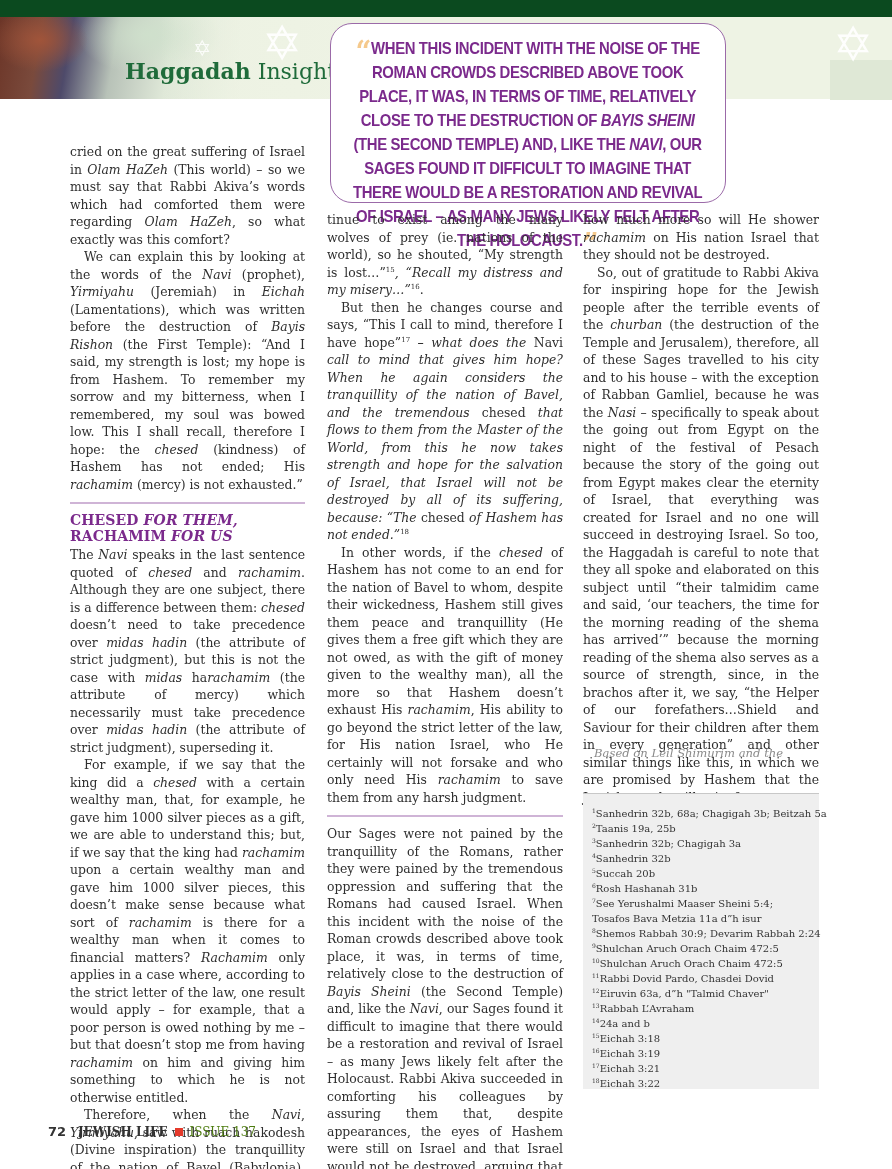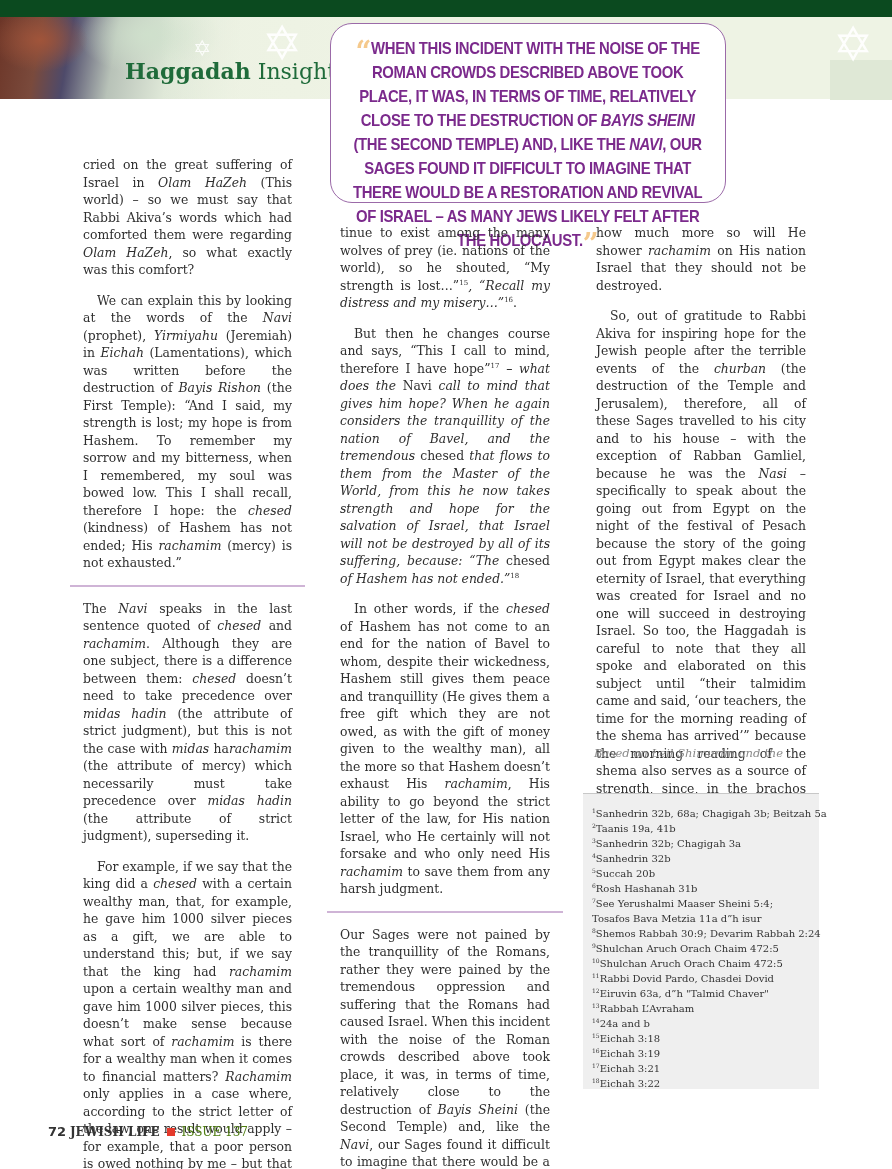--- a/index.html
+++ b/index.html
@@ -28,21 +28,21 @@
 
   .pullquote { position:absolute; left:330px; top:23px; width:396px; height:180px;
                background:#ffffff; border:1.5px solid #9b6aa8; border-radius:22px;
                padding:12px 14px 10px 14px; text-align:center; }
   .pq-text { font-family:"Liberation Sans", sans-serif; font-weight:bold; font-size:16.2px;
              line-height:24px; color:#7b2a8c; letter-spacing:-0.4px; transform:scaleX(0.92); transform-origin:center top; width:108%; margin-left:-4%; }
   .pq-text i { font-style:italic; }
   .qmark { font-family:"DejaVu Serif", serif; font-weight:bold; color:#f5c98c; font-size:30px; line-height:10px; vertical-align:-8px; }
 
   .col { position:absolute; font-size:12.4px; line-height:17.5px; text-align:justify; color:#2f2f2f; }
-  .col p { margin:13px; hyphens:auto; }
+  .col p { margin:0; hyphens:auto; }
   .col p.ind { text-indent:14px; }
   .col i { font-style:italic; }
   .col sup { font-size:7px; vertical-align:super; line-height:0; }
   .c1 { left:70px; top:143px; width:235px; }
   .c2 { left:327px; top:211px; width:236px; }
   .c3 { left:583px; top:211px; width:236px; }
 
   .rule { height:0; border-top:2px solid #cfb4d6; margin:9px 0 8px 0; }
   .grey-rule { height:0; border-top:1.5px solid #c8c8c8; }
   .heading { font-family:"DejaVu Serif", serif; font-weight:bold; color:#7b2a8c; font-size:14px; line-height:16px; margin-bottom:2px; letter-spacing:0.1px; text-align:left; }
@@ -52,21 +52,21 @@
 
   .credit { position:absolute; left:594px; top:744px; width:236px; font-style:italic; font-size:11.6px; line-height:18px; color:#8a8a8a; }
 
   .footnotes { position:absolute; left:583px; top:793px; width:236px; height:296px; background:#efefef;
                border-top:1.5px solid #c8c8c8; padding:12px 0 0 9px; font-size:10px; line-height:15px; color:#333; }
   .footnotes div { white-space:nowrap; }
   .footnotes div.wrap { white-space:normal; width:220px; }
   .footnotes sup { font-size:6px; vertical-align:super; line-height:0; }
 
   .footer { position:absolute; left:48px; top:1124px; font-size:12px; white-space:nowrap; color:#333; }
-  .footer .pg { font-family:"DejaVu Sans", sans-serif; font-weight:bold; font-size:13px; }
+  .footer .pg { font-family:"DejaVu Sans", sans-serif; font-weight:bold; font-size:13px; margin-right:8px; }
   .footer .mag { font-weight:bold; }
   .footer .sq { display:inline-block; width:8px; height:8px; background:#e53a2c; margin:0 3px; vertical-align:0px; }
   .footer .issue { color:#4d7c0f; }
 </style>
 </head>
 <body>
 
 <div class="banner"></div>
 <div class="photo"></div>
 <div class="photo-fade"></div>
@@ -82,20 +82,21 @@
 </div>
 
 <div class="pullquote">
   <div class="pq-text"><span class="qmark">“</span><span>WHEN THIS INCIDENT WITH THE NOISE OF THE ROMAN CROWDS DESCRIBED ABOVE TOOK PLACE, IT WAS, IN TERMS OF TIME, RELATIVELY CLOSE TO THE DESTRUCTION OF </span><i>BAYIS SHEINI</i><span> (THE SECOND TEMPLE) AND, LIKE THE </span><i>NAVI</i><span>, OUR SAGES FOUND IT DIFFICULT TO IMAGINE THAT THERE WOULD BE A RESTORATION AND REVIVAL OF ISRAEL – AS MANY JEWS LIKELY FELT AFTER THE HOLOCAUST.</span><span class="qmark">”</span></div>
 </div>
 
 <div class="col c1">
   <p><span>cried on the great suffering of Israel in </span><i>Olam HaZeh</i><span> (This world) – so we must say that Rabbi Akiva’s words which had comforted them were regarding </span><i>Olam HaZeh</i><span>, so what exactly was this comfort?</span></p>
   <p class="ind"><span>We can explain this by looking at the words of the </span><i>Navi</i><span> (prophet), </span><i>Yirmiyahu</i><span> (Jeremiah) in </span><i>Eichah</i><span> (Lamentations), which was written before the destruction of </span><i>Bayis Rishon</i><span> (the First Temple): “And I said, my strength is lost; my hope is from Hashem. To remember my sorrow and my bitterness, when I remembered, my soul was bowed low. This I shall recall, therefore I hope: the </span><i>chesed</i><span> (kindness) of Hashem has not ended; His </span><i>rachamim</i><span> (mercy) is not exhausted.”</span></p>
   <div class="rule"></div>
+  <div class="heading"><span>CHESED</span><i> FOR THEM, </i><span>RACHAMIM</span><i> FOR US</i></div>
   <p><span>The </span><i>Navi</i><span> speaks in the last sentence quoted of </span><i>chesed</i><span> and </span><i>rachamim</i><span>. Although they are one subject, there is a difference between them: </span><i>chesed</i><span> doesn’t need to take precedence over </span><i>midas hadin</i><span> (the attribute of strict judgment), but this is not the case with </span><i>midas</i><span> ha</span><i>rachamim</i><span> (the attribute of mercy) which necessarily must take precedence over </span><i>midas hadin</i><span> (the attribute of strict judgment), superseding it.</span></p>
   <p class="ind"><span>For example, if we say that the king did a </span><i>chesed</i><span> with a certain wealthy man, that, for example, he gave him 1000 silver pieces as a gift, we are able to understand this; but, if we say that the king had </span><i>rachamim</i><span> upon a certain wealthy man and gave him 1000 silver pieces, this doesn’t make sense because what sort of </span><i>rachamim</i><span> is there for a wealthy man when it comes to financial matters? </span><i>Rachamim</i><span> only applies in a case where, according to the strict letter of the law, one result would apply – for example, that a poor person is owed nothing by me – but that doesn’t stop me from having </span><i>rachamim</i><span> on him and giving him something to which he is not otherwise entitled.</span></p>
   <p class="ind"><span>Therefore, when the </span><i>Navi</i><span>, </span><i>Yirmiyahu</i><span>, saw with ruach hakodesh (Divine inspiration) the tranquillity of the nation of Bavel (Babylonia), which was responsible for destroying </span></p>
 </div>
 
 <div class="col c2">
   <p><span>tinue to exist among the many wolves of prey (ie. nations of the world), so he shouted, “My strength is lost…”</span><sup>15</sup><i>, “Recall my distress and my misery…”</i><sup>16</sup><span>.</span></p>
   <p class="ind"><span>But then he changes course and says, “This I call to mind, therefore I have hope”</span><sup>17</sup><i> – what does the </i><span>Navi</span><i> call to mind that gives him hope? When he again considers the tranquillity of the nation of Bavel, and the tremendous </i><span>chesed</span><i> that flows to them from the Master of the World, from this he now takes strength and hope for the salvation of Israel, that Israel will not be destroyed by all of its suffering, because: “The </i><span>chesed</span><i> of Hashem has not ended.”</i><sup>18</sup></p>
   <p class="ind"><span>In other words, if the </span><i>chesed</i><span> of Hashem has not come to an end for the nation of Bavel to whom, despite their wickedness, Hashem still gives them peace and tranquillity (He gives them a free gift which they are not owed, as with the gift of money given to the wealthy man), all the more so that Hashem doesn’t exhaust His </span><i>rachamim</i><span>, His ability to go beyond the strict letter of the law, for His nation Israel, who He certainly will not forsake and who only need His </span><i>rachamim</i><span> to save them from any harsh judgment.</span></p>
   <div class="rule"></div>
@@ -107,21 +108,21 @@
   <p class="ind"><span><span>So, out of gratitude to Rabbi Akiva for inspiring hope for the Jewish people after the terrible events of the </span><i>churban</i><span> (the destruction of the Temple and Jerusalem), therefore, all of these Sages travelled to his city and to his house – with the exception of Rabban Gamliel, because he was the </span><i>Nasi</i><span> – specifically to speak about the going out from Egypt on the night of the festival of Pesach because the story of the going out from Egypt makes clear the eternity of Israel, that everything was created for Israel and no one will succeed in destroying Israel. So too, the Haggadah is careful to note that they all spoke and elaborated on this subject until “their talmidim came and said, ‘our teachers, the time for the morning reading of the shema has arrived’” because the morning reading of the shema also serves as a source of strength, since, in the brachos after it, we say, “the Helper of our forefathers…Shield and Saviour for their children after them in every generation” and other similar things like this, in which we are promised by Hashem that the Jewish people will exist forever. </span></span><span class="jl-badge">JL</span></p>
   <div class="grey-rule" style="margin-top:8px;"></div>
 </div>
 
 <div class="credit">
   <div>Based on Leil Shimurim and the</div>
 </div>
 
 <div class="footnotes" id="footnotes">
     <div><sup>1</sup><span>Sanhedrin 32b, 68a; Chagigah 3b; Beitzah 5a</span></div>
-    <div><sup>2</sup><span>Taanis 19a, 41b</span></div>
+    <div><sup>2</sup><span>Taanis 19a, 25b</span></div>
     <div><sup>3</sup><span>Sanhedrin 32b; Chagigah 3a</span></div>
     <div><sup>4</sup><span>Sanhedrin 32b</span></div>
     <div><sup>5</sup><span>Succah 20b</span></div>
     <div><sup>6</sup><span>Rosh Hashanah 31b</span></div>
     <div class="wrap"><sup>7</sup><span>See Yerushalmi Maaser Sheini 5:4; Tosafos Bava Metzia 11a d”h isur</span></div>
     <div><sup>8</sup><span>Shemos Rabbah 30:9; Devarim Rabbah 2:24</span></div>
     <div><sup>9</sup><span>Shulchan Aruch Orach Chaim 472:5</span></div>
     <div><sup>10</sup><span>Shulchan Aruch Orach Chaim 472:5</span></div>
     <div><sup>11</sup><span>Rabbi Dovid Pardo, Chasdei Dovid</span></div>
     <div><sup>12</sup><span>Eiruvin 63a, d”h "Talmid Chaver"</span></div>

